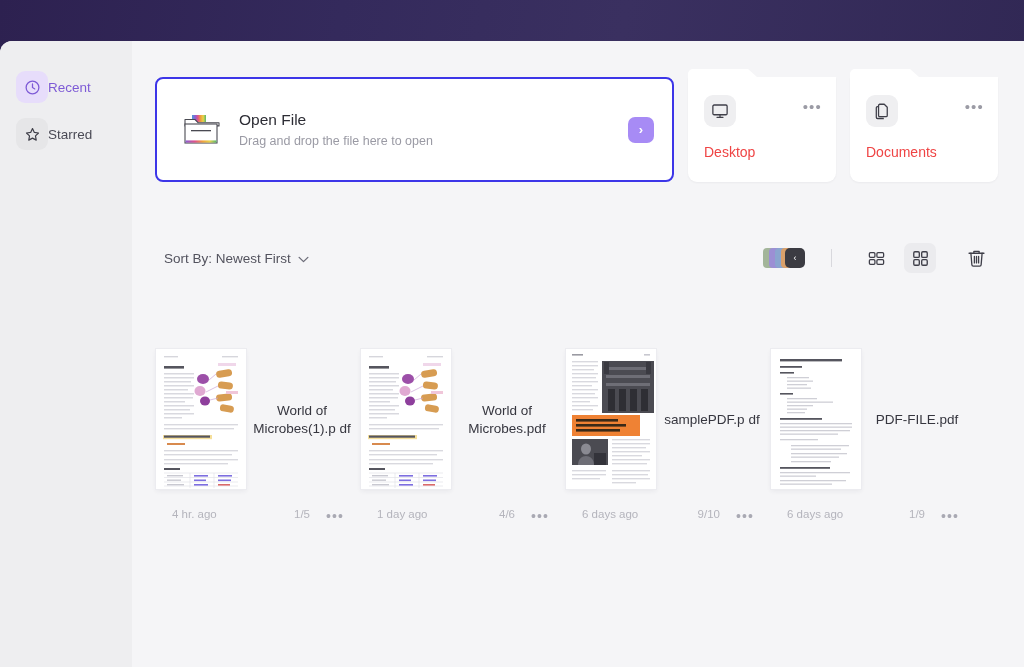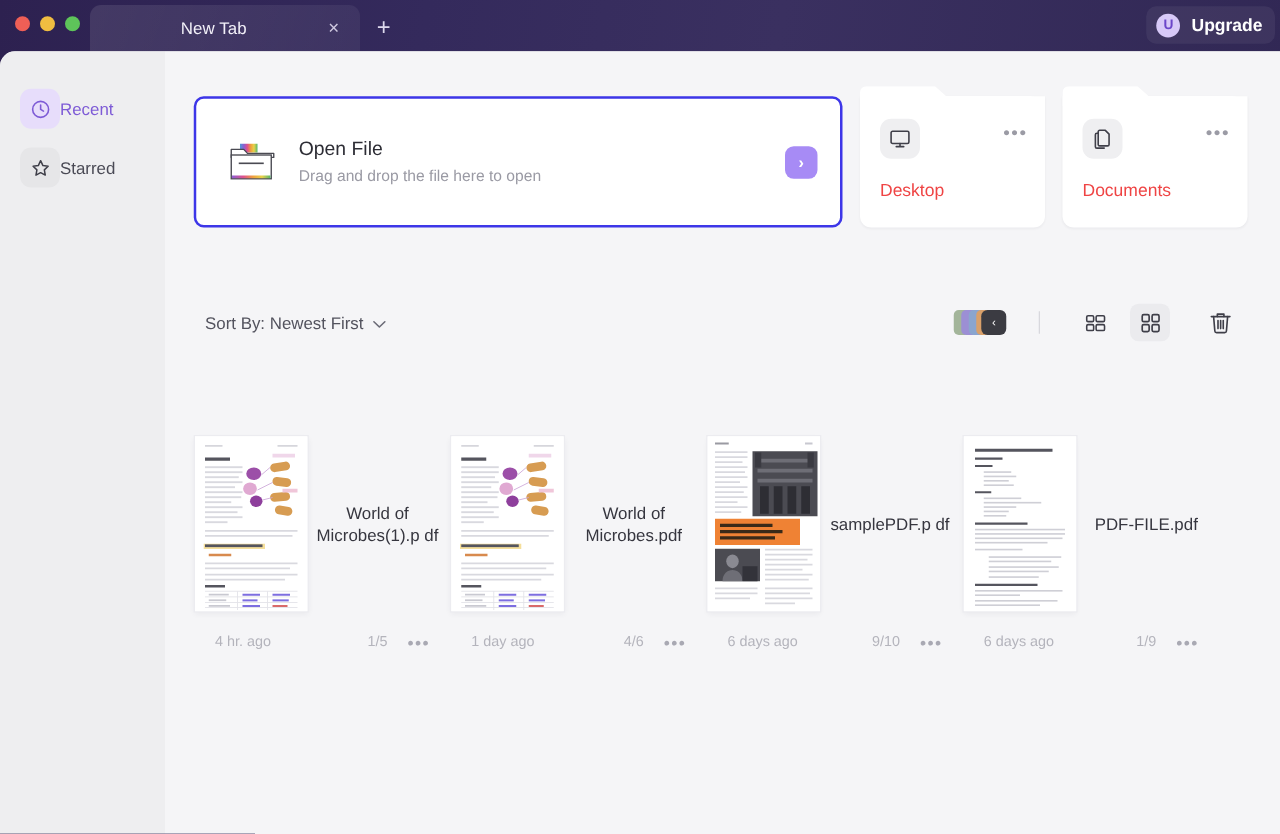--- a/index.html
+++ b/index.html
@@ -215,51 +215,32 @@
     overflow: hidden; position: relative;
   }
   .fname {
     margin-top: 26px;
     width: 112px; text-align: center;
     font-size: 13.5px; color: #36363f; line-height: 1.35;
     word-break: break-word;
   }
   .fmeta {
     position: absolute; left: 0; right: 0; bottom: 13px;
-    display: flex; align-items: center;
+    display: flex; align-items: flex-end;
     padding: 0 16px;
     font-size: 11.5px; color: #b4b4bc;
   }
   .fmeta .pg { margin-left: auto; margin-right: 16px; }
   .fmeta .dots { color: #a9a9b3; font-size: 14px; letter-spacing: 1.1px; line-height: 8px; }
 </style>
 </head>
 <body>
 
 <div class="app">
 
-  <div class="titlebar">
-    <div class="traffic">
-      <span class="tl red"></span>
-      <span class="tl yellow"></span>
-      <span class="tl green"></span>
-    </div>
-
-    <div class="tab">
-      <span class="tab-title">New Tab</span>
-      <span class="tab-close">×</span>
-    </div>
-
-    <div class="new-tab">+</div>
-
-    <div class="upgrade">
-      <span class="upgrade-avatar">U</span>
-      <span class="upgrade-label">Upgrade</span>
-    </div>
-  </div>
 
   <div class="shell">
 
     <div class="sidebar">
       <div class="side-item active">
         <span class="side-ico">
           <svg width="17" height="17" viewBox="0 0 24 24" fill="none" stroke="#7e5bd6" stroke-width="1.8">
             <circle cx="12" cy="12" r="9"></circle>
             <path d="M12 7v5l3.2 2" stroke-linecap="round"></path>
           </svg>

